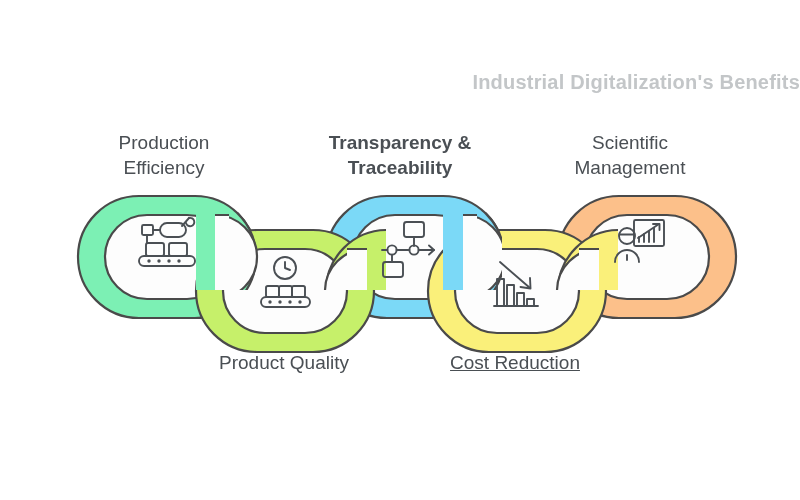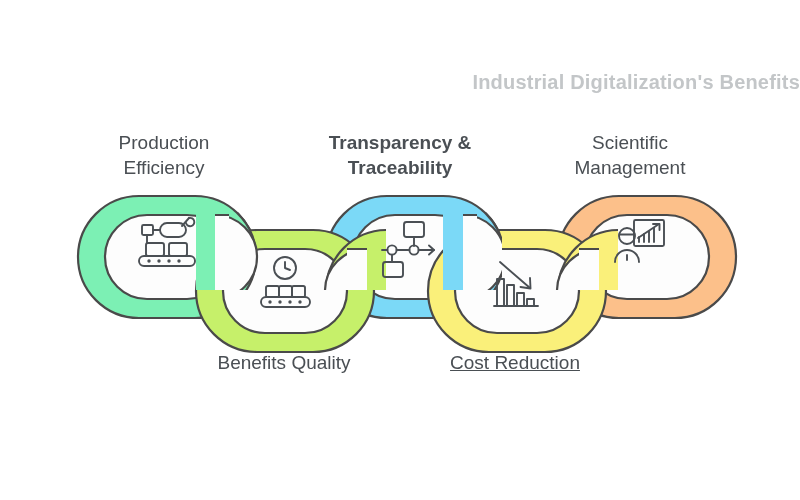--- a/index.html
+++ b/index.html
@@ -238,15 +238,15 @@
 
 <div id="label-1" class="node-label label-top">Production
 Efficiency</div>
 
 <div id="label-3" class="node-label label-top">Transparency &amp;
 Traceability</div>
 
 <div id="label-5" class="node-label label-top">Scientific
 Management</div>
 
-<div id="label-2" class="node-label label-bottom">Benefits Quality</div>
+<div id="label-2" class="node-label label-bottom">Product Quality</div>
 
 <div id="label-4" class="node-label label-bottom">Cost Reduction</div>
 
 </body></html>

